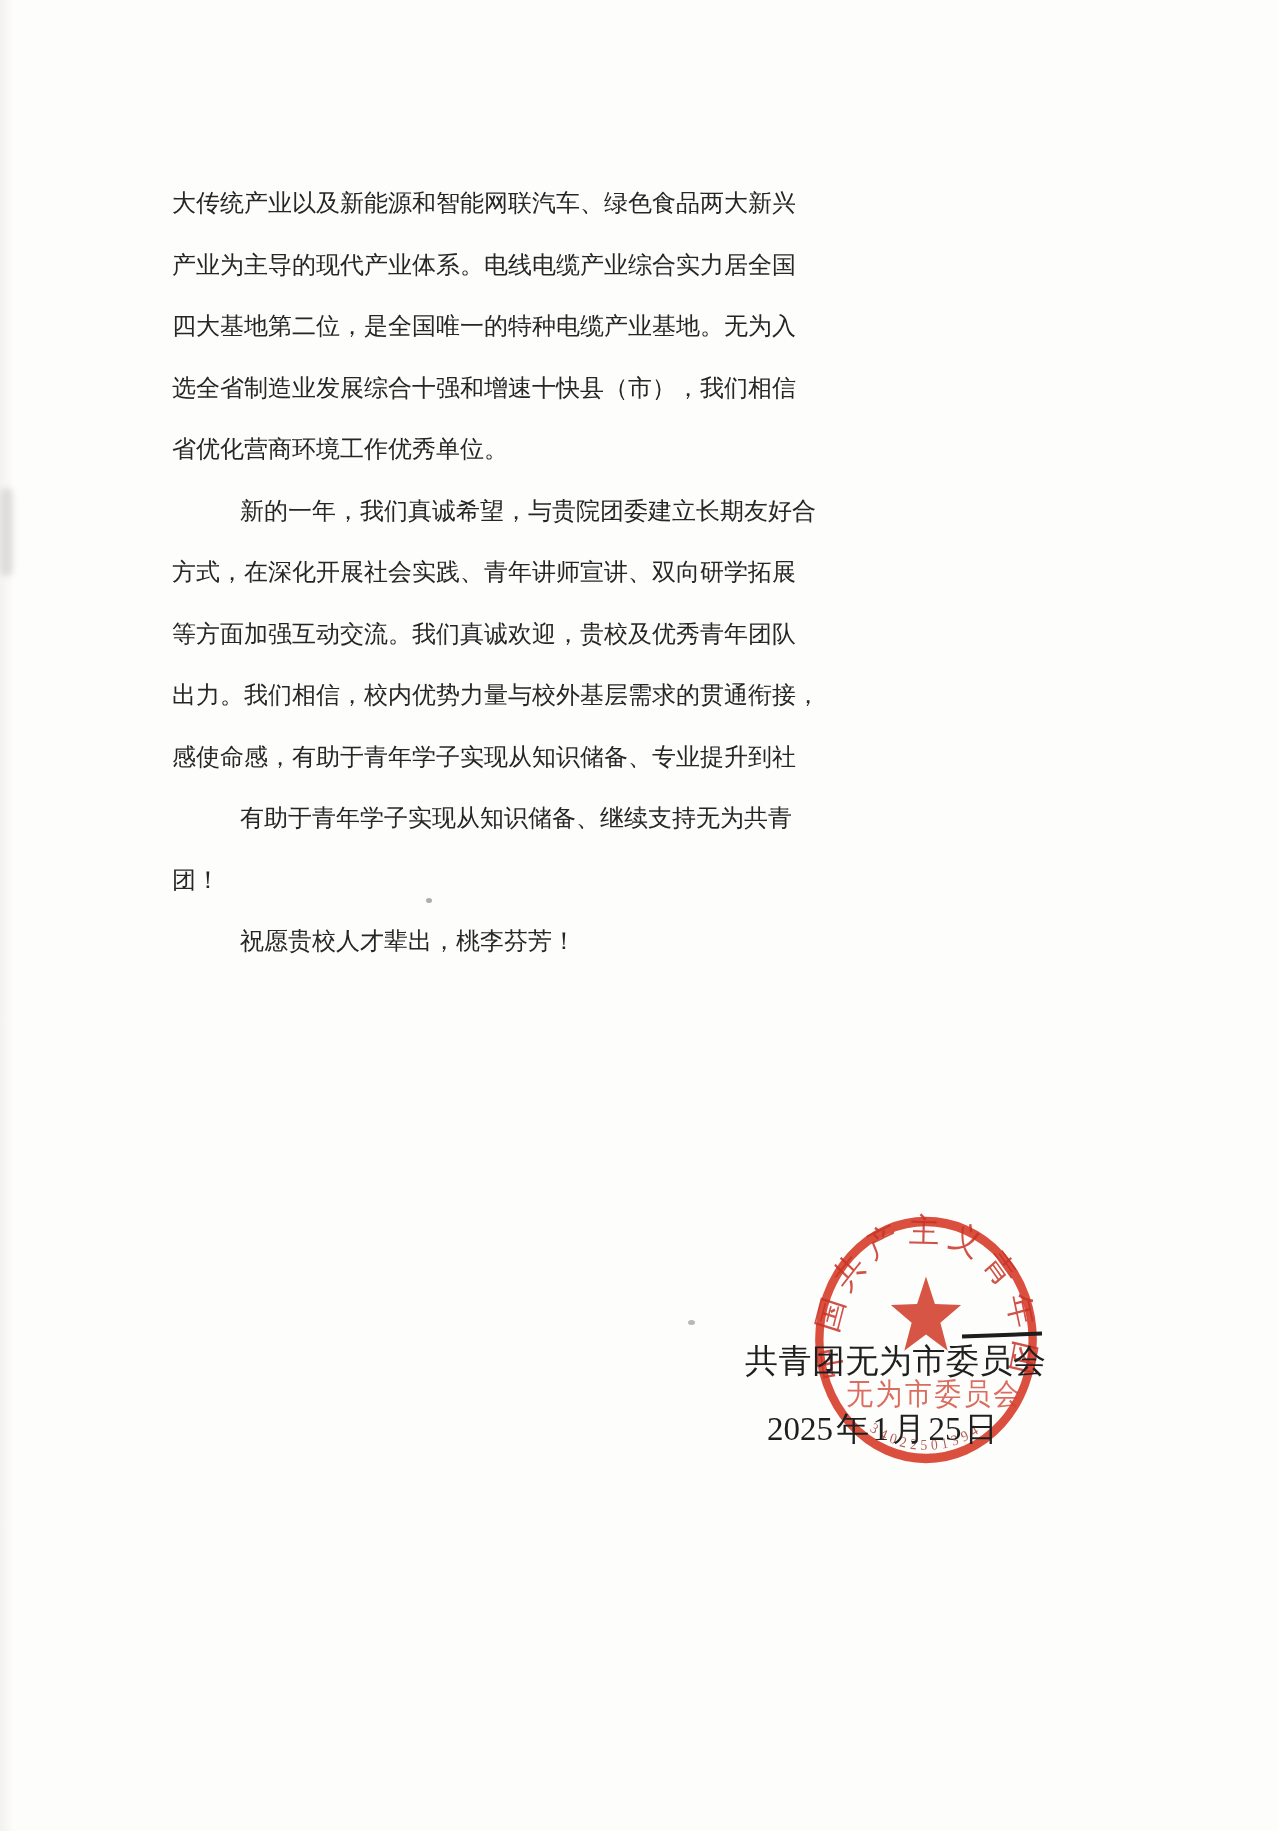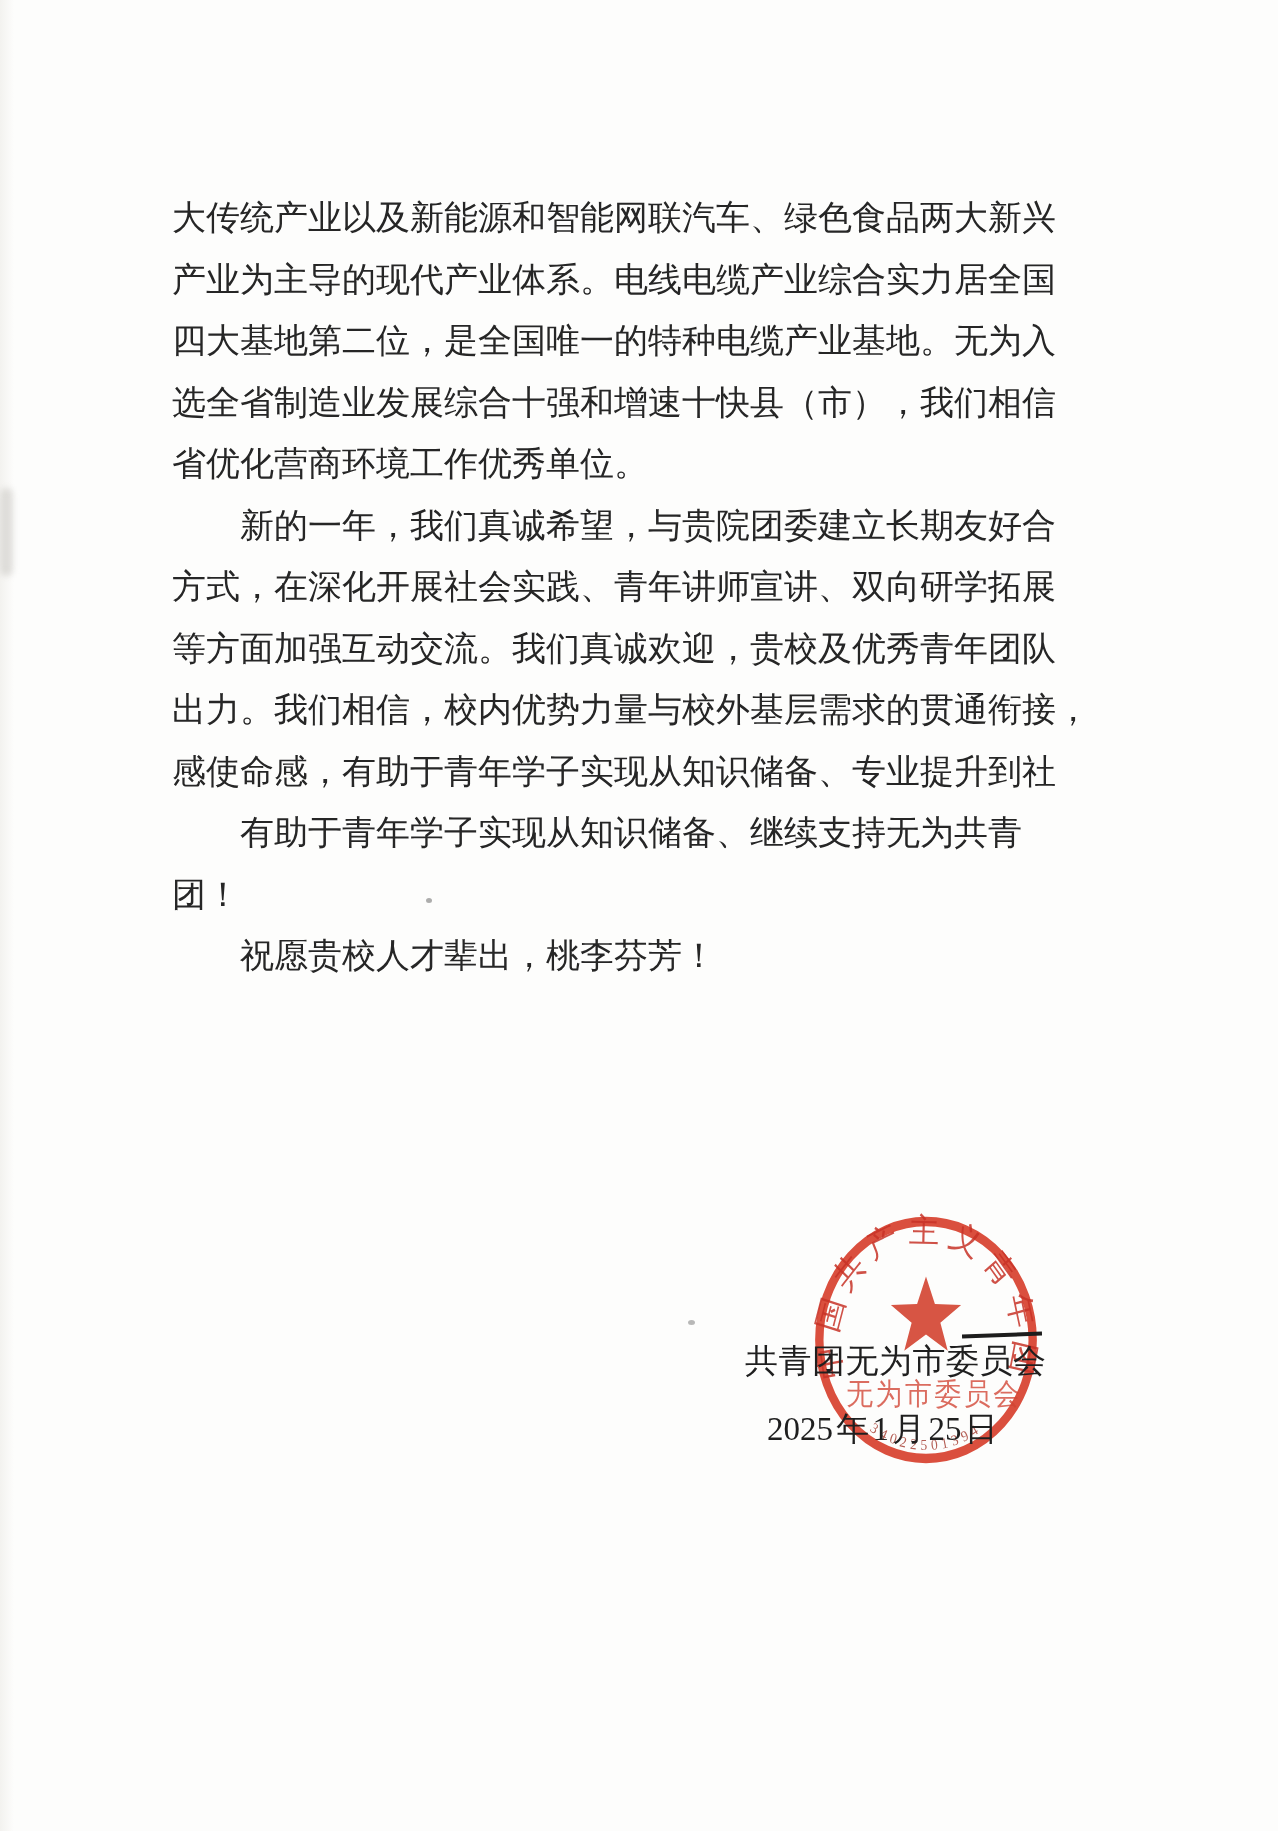--- a/index.html
+++ b/index.html
@@ -10,22 +10,22 @@
     position: relative;
     overflow: hidden;
   }
   .page {
     position: absolute; inset: 0;
     background: linear-gradient(90deg, #f3f2ef 0px, #fdfdfc 14px, #fdfdfc 100%);
   }
   
   .body-text {
     position: absolute;
-    left: 172px; top: 187px; width: 890px;
-    font-size: 34px;
+    left: 172px; top: 173px; width: 890px;
+    font-size: 24px;
     line-height: 61.5px;
     color: #262626;
     letter-spacing: 0px;
     white-space: nowrap;
   }
   .tline { height: 61.5px; }
   .tline.indent { text-indent: 68px; }
   
   .signature {
     position: absolute; left: 745px; top: 1339px;

